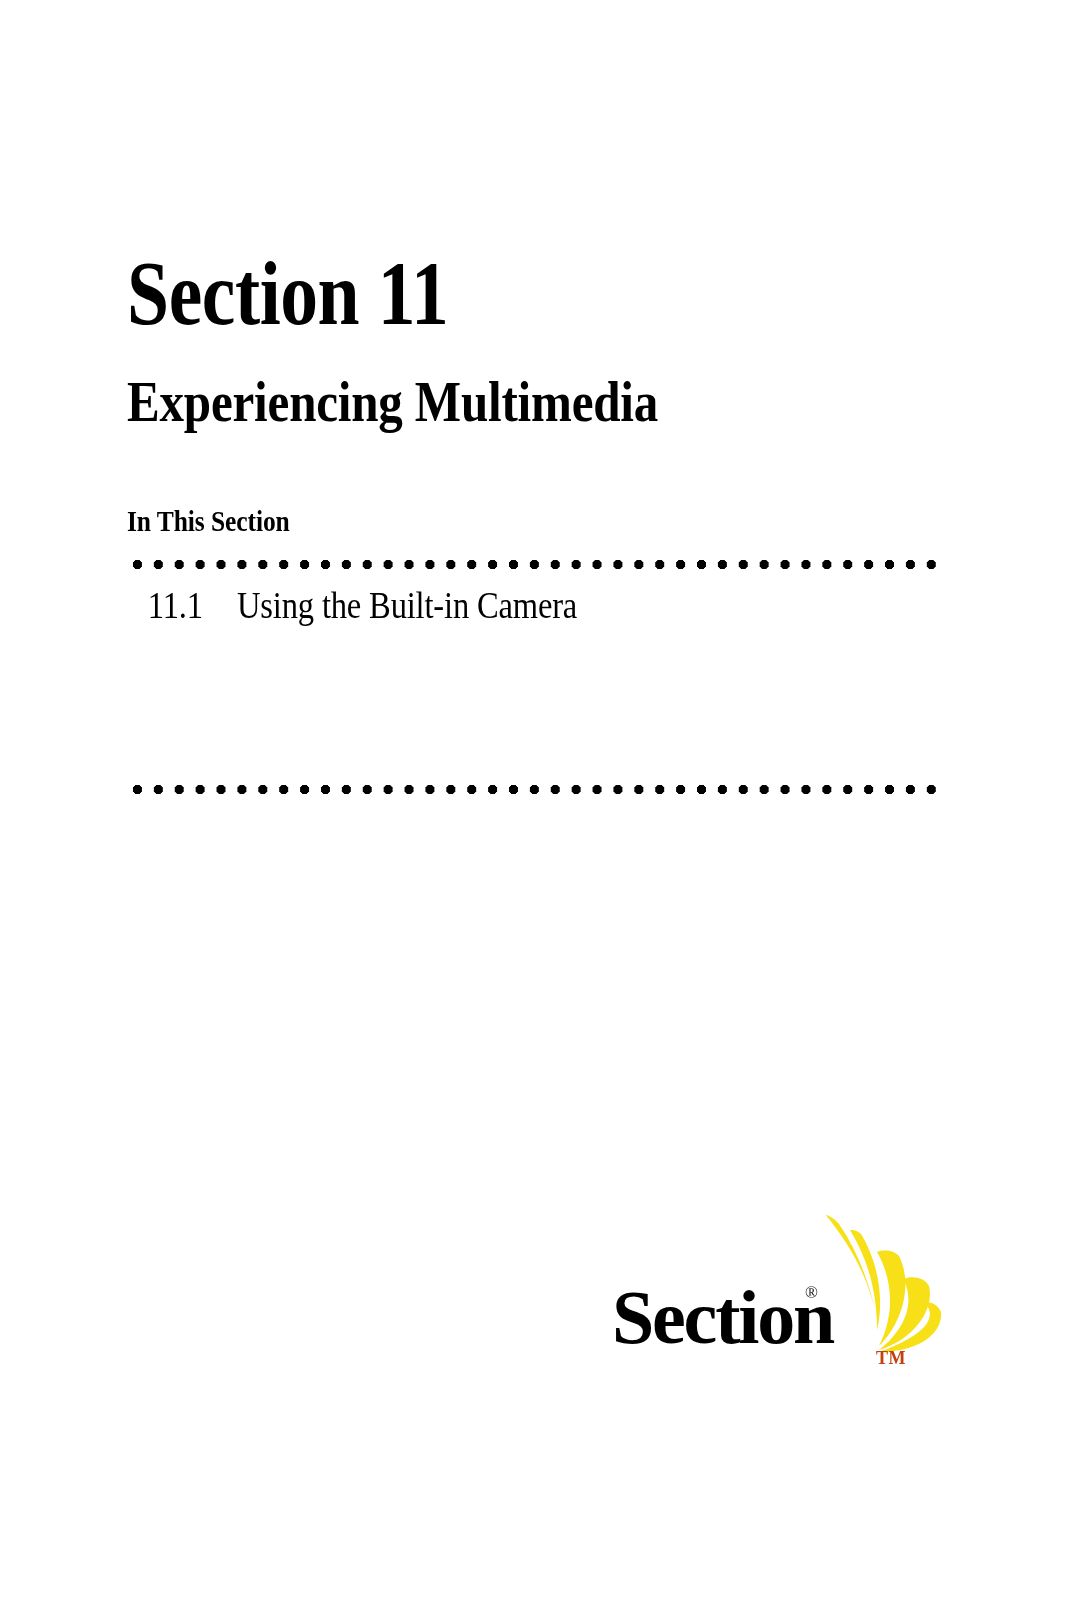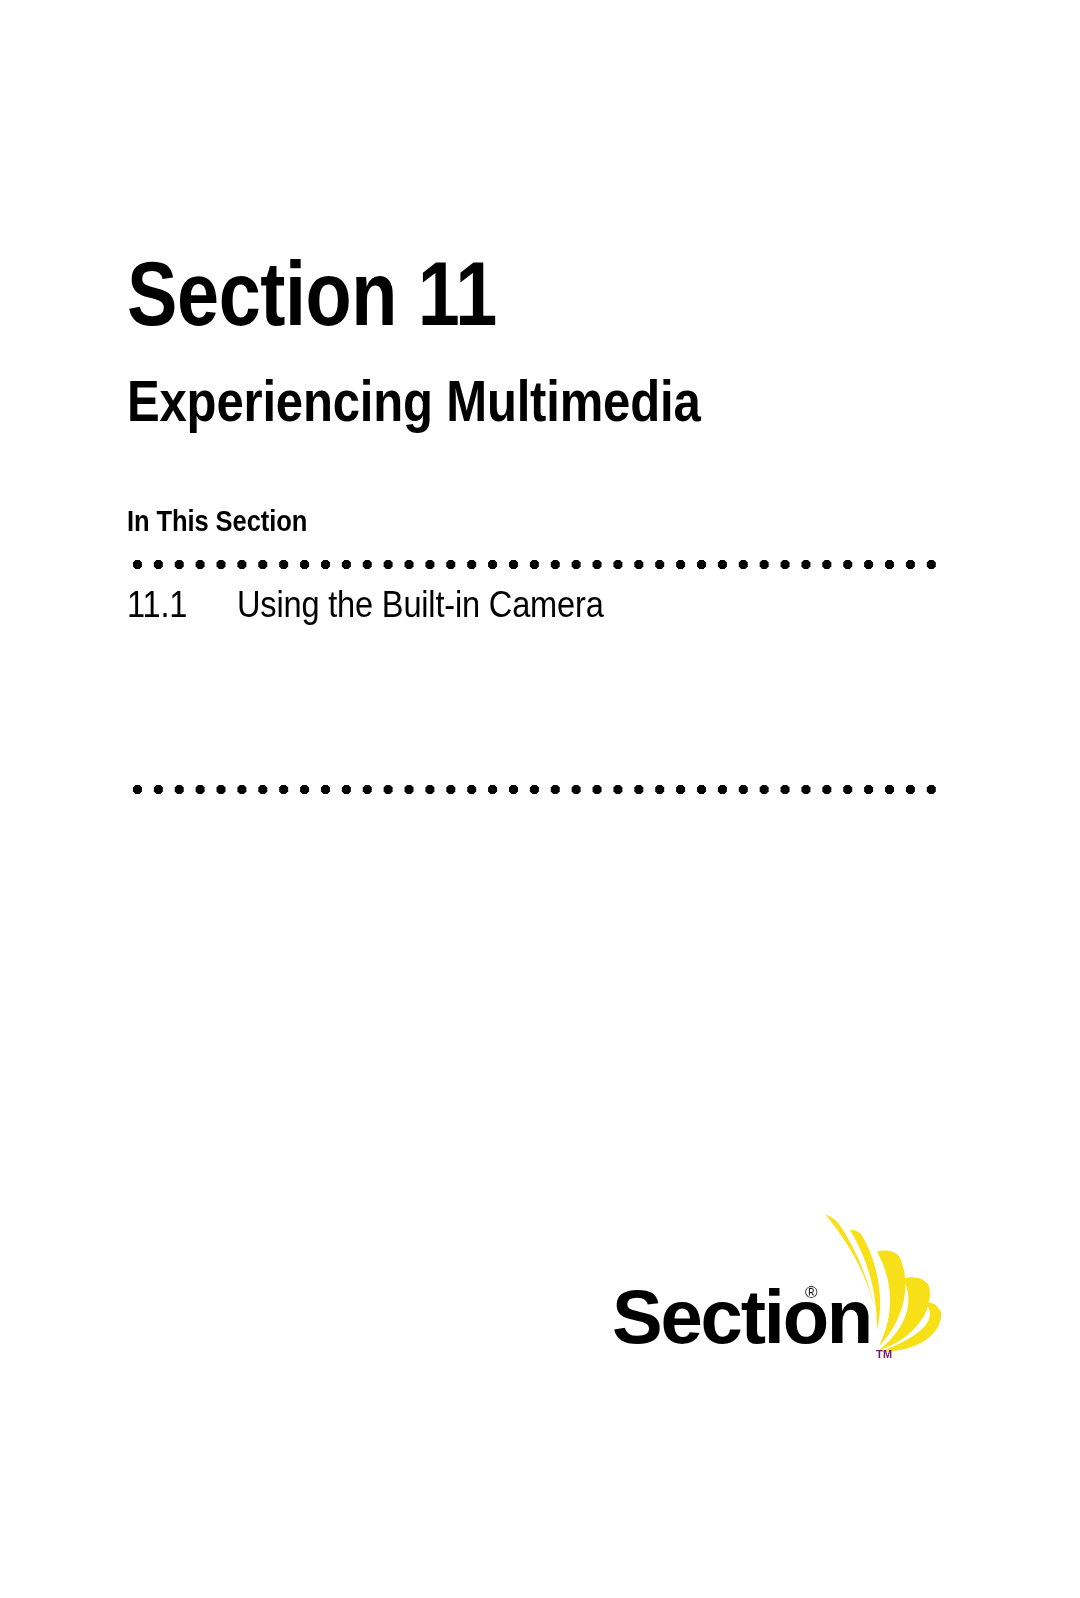--- a/index.html
+++ b/index.html
@@ -8,21 +8,21 @@
     padding: 0;
     background: #ffffff;
   }
 
   .page {
     position: relative;
     width: 1080px;
     height: 1598px;
     background: #ffffff;
     overflow: hidden;
-    font-family: Liberation Sans, sans-serif;
+    font-family: Liberation Serif, serif;
     color: #000000;
     -webkit-font-smoothing: antialiased;
   }
 
   
   .section-title {
     position: absolute;
     left: 127px;
     top: 249px;
     font-size: 90px;
@@ -79,20 +79,21 @@
     position: absolute;
     left: 127px;
     top: 584px;
     width: 830px;
   }
 
   .toc-row {
     display: flex;
     align-items: baseline;
     height: 46.5px;
+    text-align: center;
   }
 
   .toc-num {
     width: 110px;
     flex: 0 0 110px;
     font-size: 37px;
     font-weight: 400;
     letter-spacing: -0.2px;
     transform: scaleX(0.88);
     transform-origin: left bottom;
@@ -145,24 +146,24 @@
     top: 0px;
     width: 126px;
     height: 150px;
   }
   .logo-mark svg { display: block; width: 100%; height: 100%; }
 
   .logo-tm {
     position: absolute;
     left: 264px;
     top: 143px;
-    font-size: 11px;
+    font-size: 18px;
     font-weight: 700;
     letter-spacing: 0.4px;
-    color: #701a75;
+    color: #c2410c;
     line-height: 1;
   }
 </style>
 </head>
 <body>
 
 <div class="page">
 
   <div class="section-title">Section 11</div>
 

